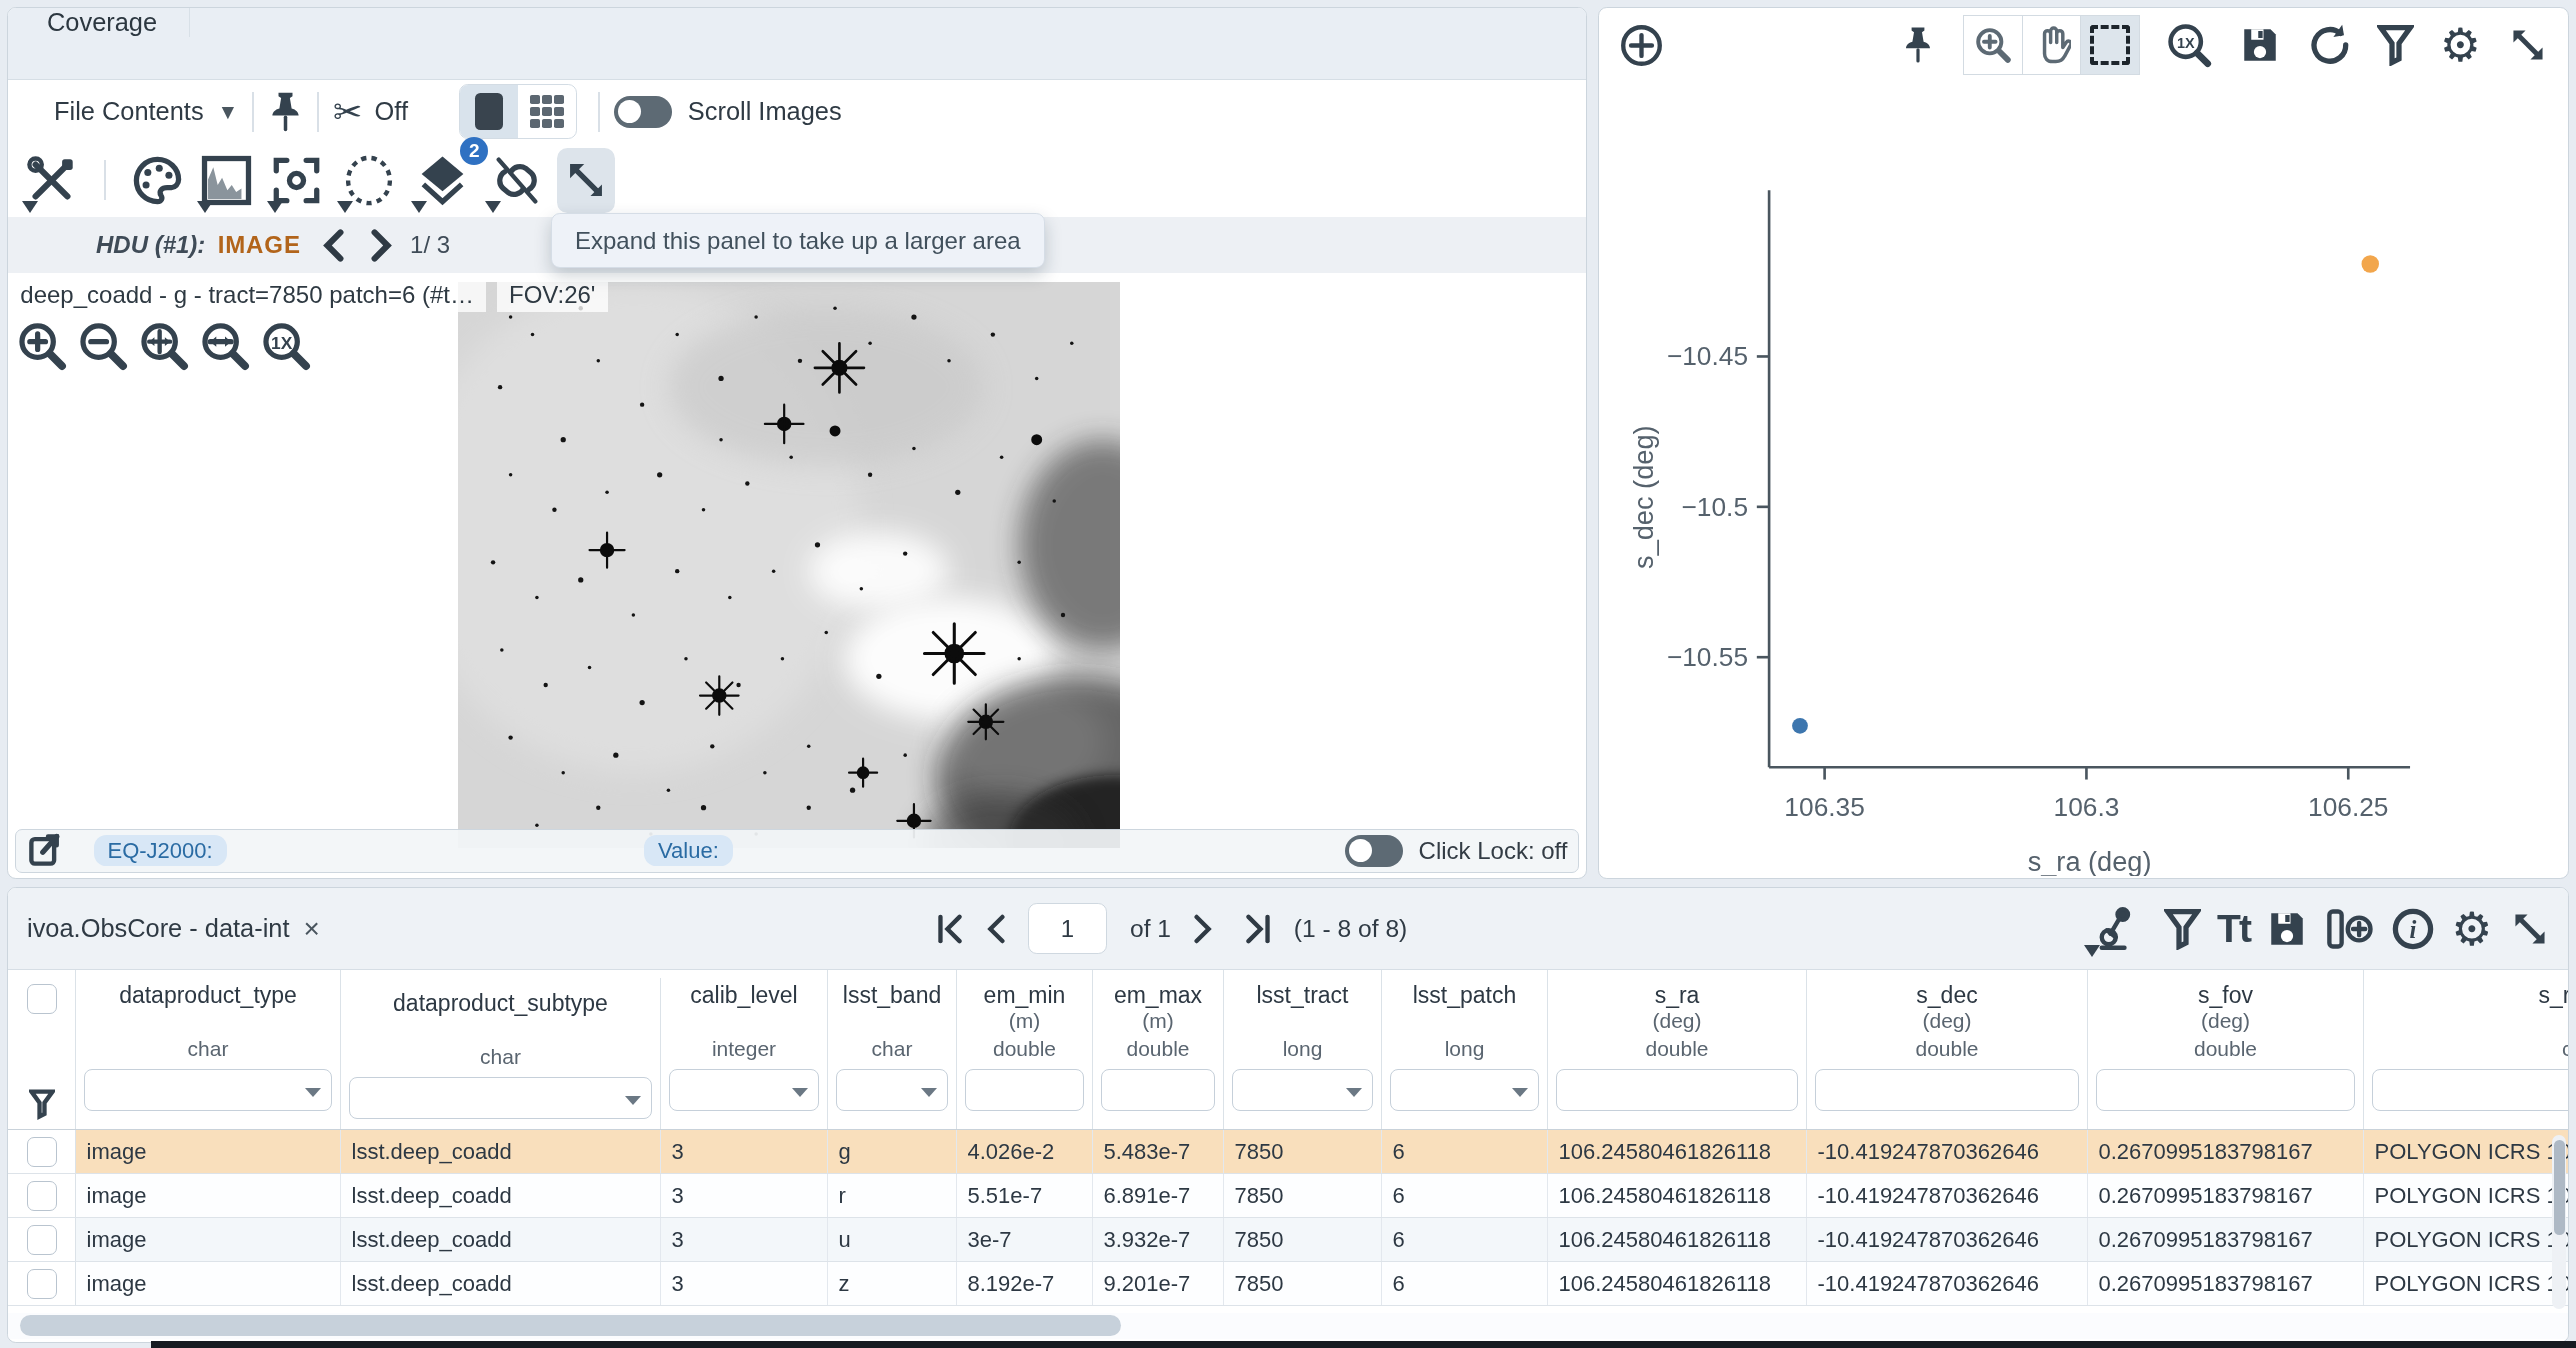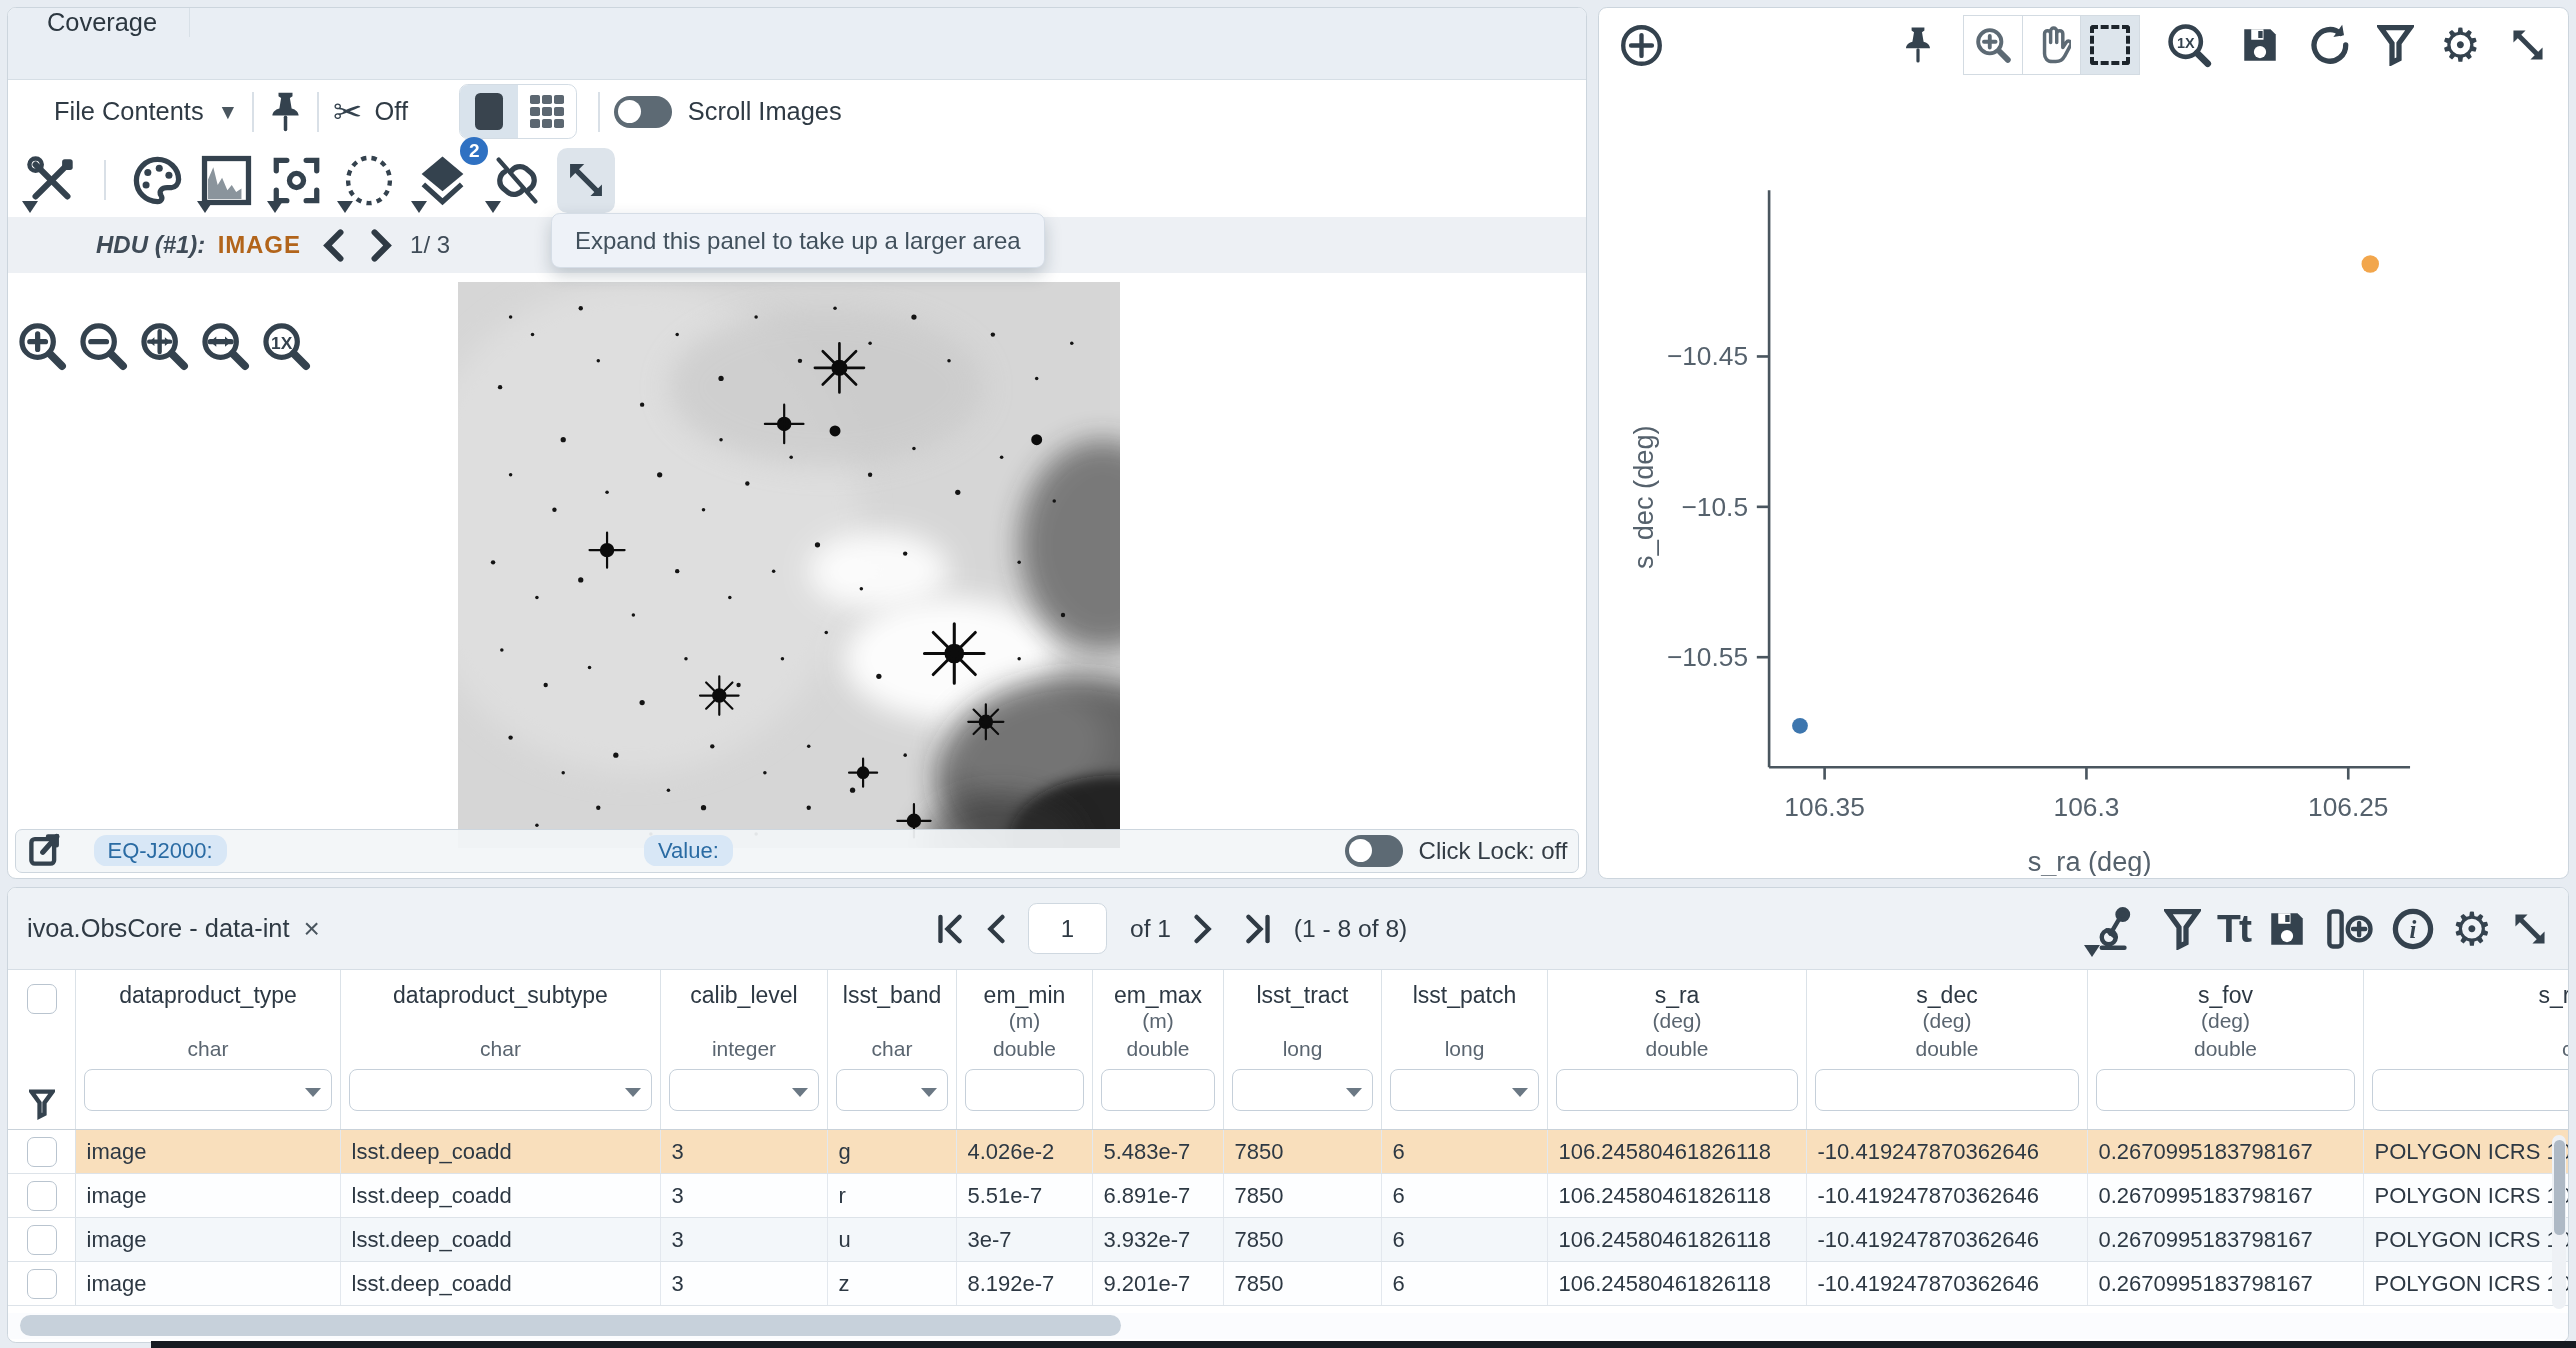--- a/index.html
+++ b/index.html
@@ -348,20 +348,24 @@
             </g>
           <g>
               <circle cx="660" cy="180" r="5"></circle>
             </g>
             <g>
               <circle cx="430" cy="170" r="5"></circle>
             </g>
         </g>
       </svg>
 
+      <div class="img-title-row">
+        <span class="chip">deep_coadd - g - tract=7850 patch=6 (#t…</span>
+        <span class="chip">FOV:26'</span>
+      </div>
 
       <div class="zoomrow">
         <span class="iconbtn icon">
           <svg width="54" height="54" viewBox="0 0 62 62" stroke="currentColor" fill="none" stroke-width="6" stroke-linecap="round">
               <circle cx="26" cy="26" r="18"></circle>
               <path d="M40 40 L54 54" stroke-width="9"></path>
               <path d="M26 17v18M17 26h18"></path>
             </svg>
         </span>
         <span class="iconbtn icon">
@@ -601,21 +605,21 @@
               <path fill="none" stroke="currentColor" stroke-width="7" d="M4 4h34L25 22v18l-8 4V22z"></path>
             </svg>
           </div>
         </div>
         <div class="th" style="width: 265px;">
           <div class="nm">dataproduct_type</div>
           <div class="un"></div>
           <div class="ty">char</div>
           <div class="fl sel"></div>
         </div>
-        <div class="th" style="width: 320px;">
+        <div class="th" style="width: 320px; margin-top: 8px;">
           <div class="nm">dataproduct_subtype</div>
           <div class="un"></div>
           <div class="ty">char</div>
           <div class="fl sel"></div>
         </div>
         <div class="th" style="width: 167px;">
           <div class="nm">calib_level</div>
           <div class="un"></div>
           <div class="ty">integer</div>
           <div class="fl sel"></div>

